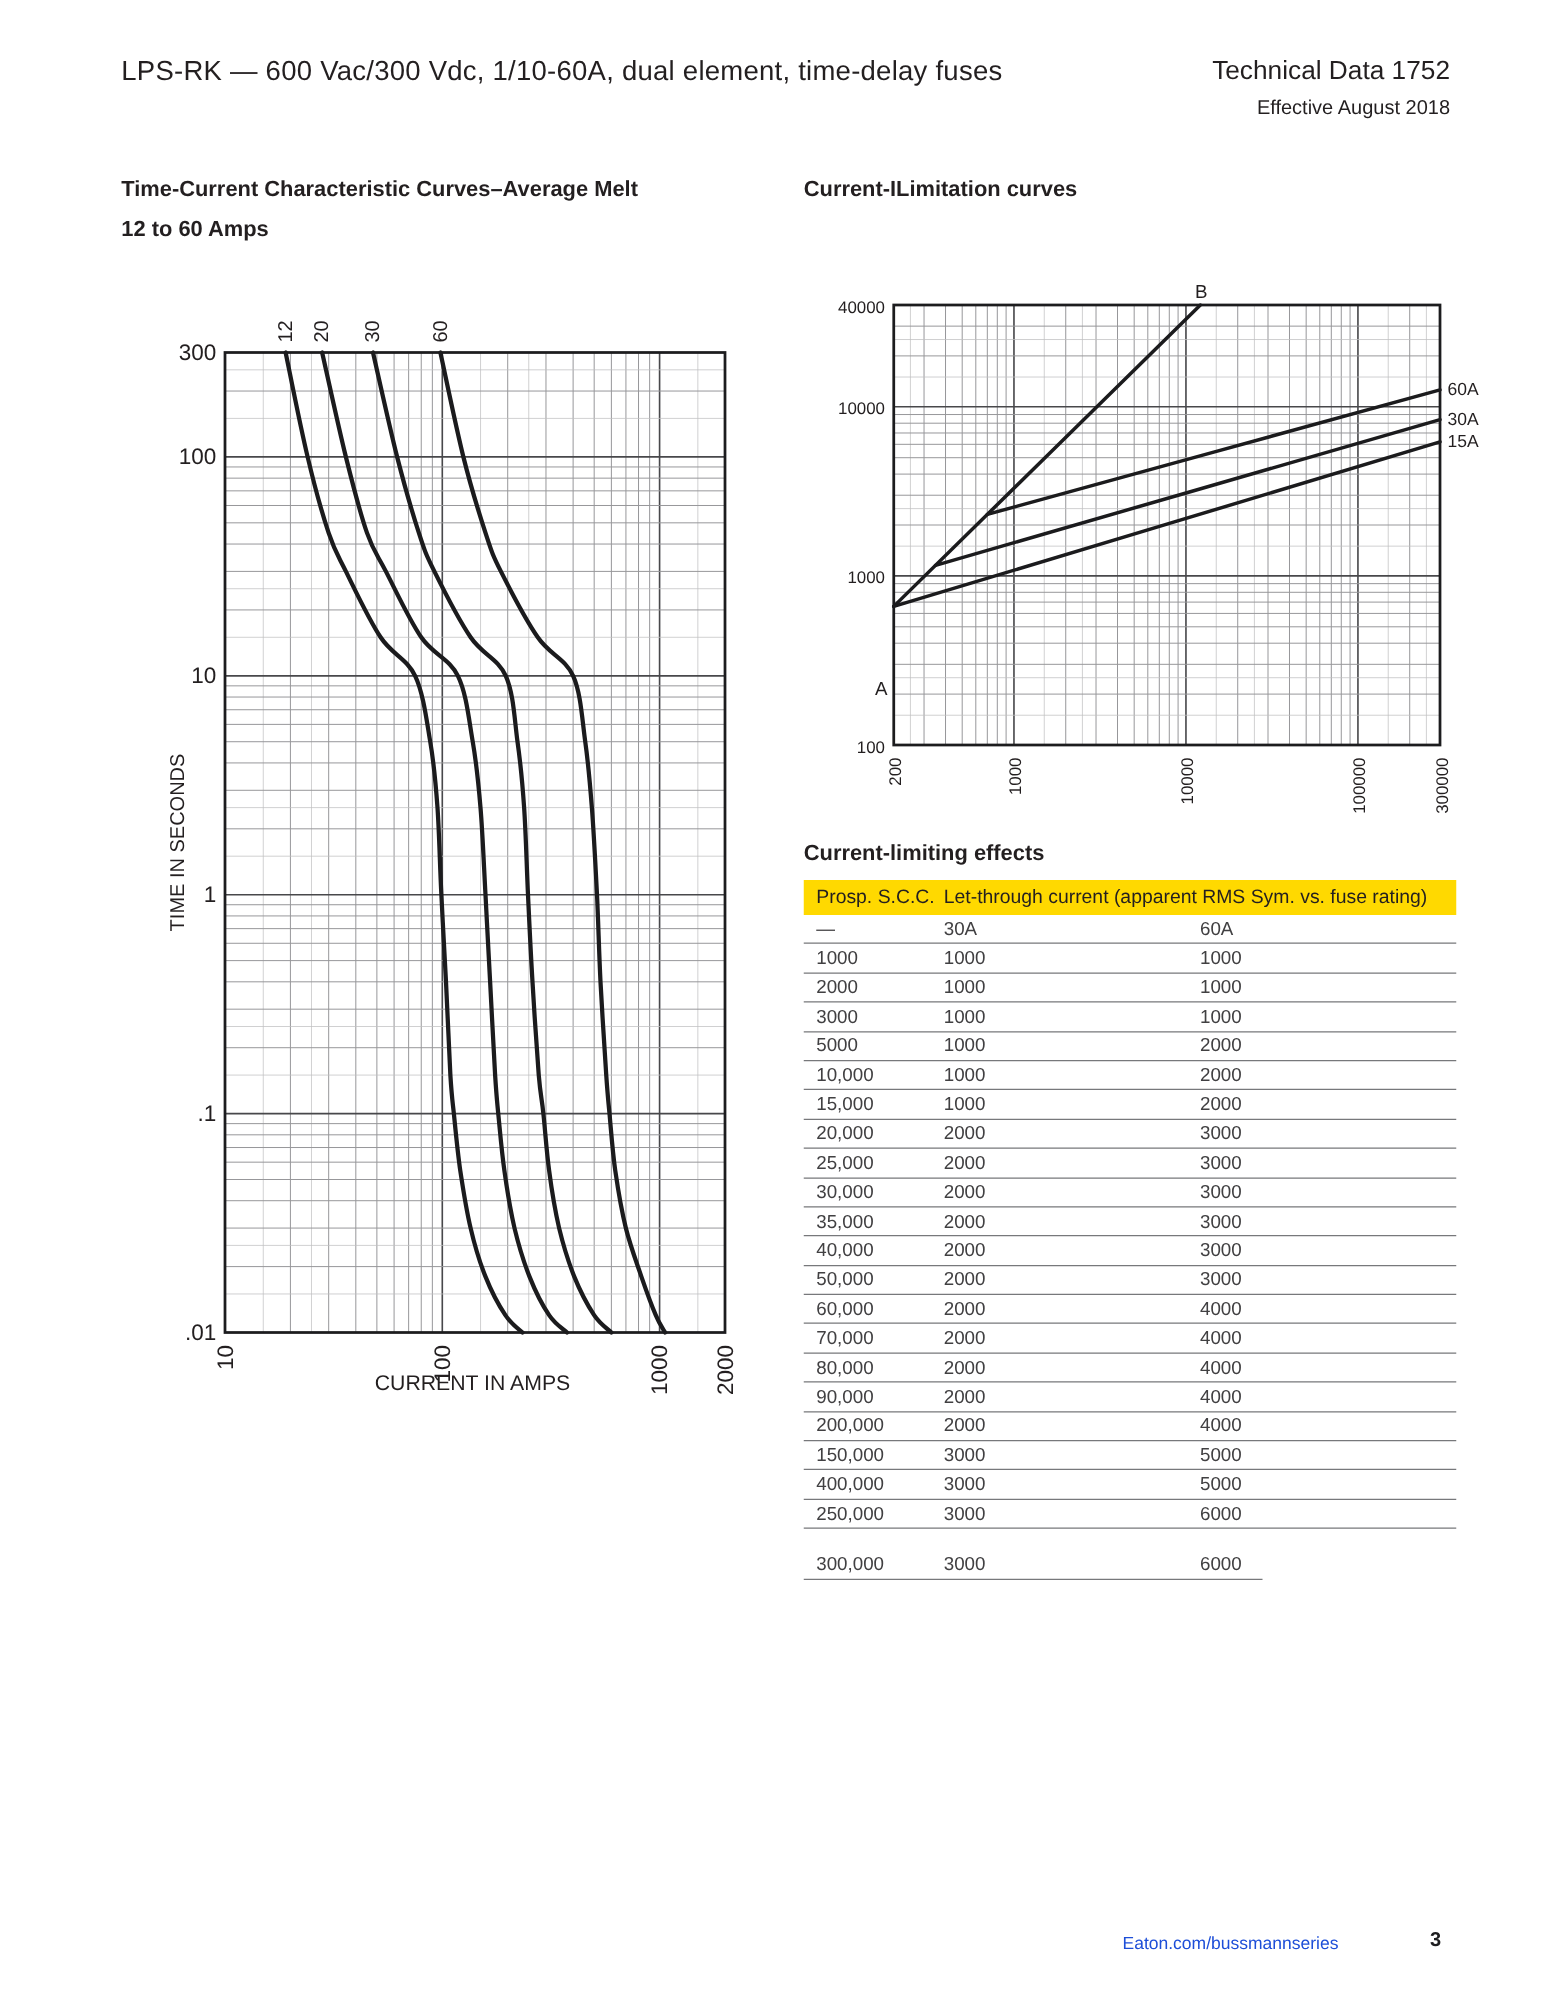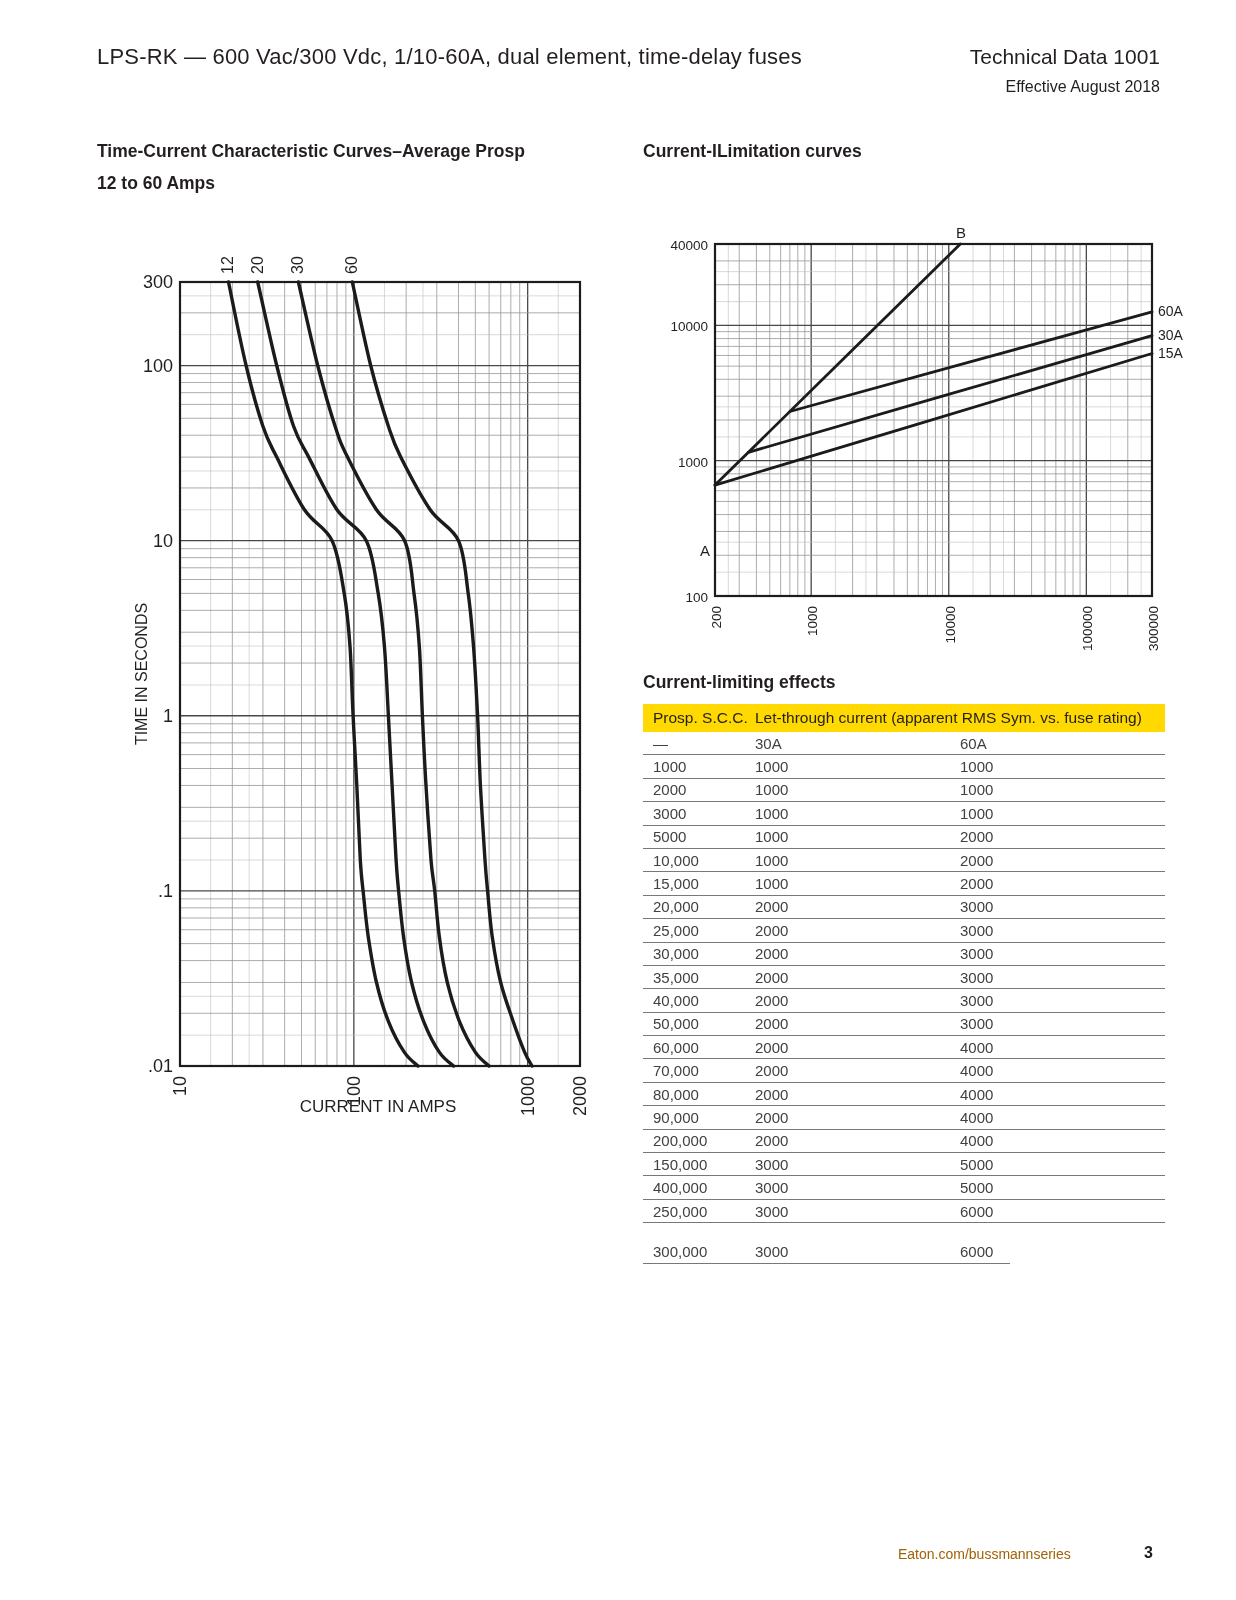--- a/index.html
+++ b/index.html
@@ -31,33 +31,33 @@
   #clt-head .c1{width:112px;padding-left:10px;box-sizing:border-box;}
   #clt-head .c2{flex:1;}
   .trow{display:flex;height:22.4px;align-items:center;border-bottom:1px solid #77787b;
     font-size:15px;color:#414042;}
   .trow .c1{width:112px;padding-left:10px;box-sizing:border-box;}
   .trow .c2{width:205px;}
   .trow .c3{flex:1;}
   .trow.last{border-bottom:none;margin-top:17px;}
   #clt-endline{width:367px;border-top:1px solid #77787b;height:0;}
   
-  #ftr-url{left:898px;top:1546px;font-size:14px;color:#a16207;}
+  #ftr-url{left:898px;top:1546px;font-size:14px;color:#1d4ed8;}
   #ftr-page{left:1144px;top:1544px;font-size:16px;font-weight:700;color:#1d1d1f;}
 </style>
 </head>
 <body>
 
 <div id="page">
 
   <div class="abs" id="hdr-title">LPS-RK — 600 Vac/300 Vdc, 1/10-60A, dual element, time-delay fuses</div>
-  <div class="abs" id="hdr-ref">Technical Data 1001</div>
+  <div class="abs" id="hdr-ref">Technical Data 1752</div>
   <div class="abs" id="hdr-eff">Effective August 2018</div>
 
-  <div class="abs sec-title" id="tcc-title">Time-Current Characteristic Curves–Average Prosp</div>
+  <div class="abs sec-title" id="tcc-title">Time-Current Characteristic Curves–Average Melt</div>
   <div class="abs sec-title" id="tcc-sub">12 to 60 Amps</div>
   <svg id="tcc-svg" width="530" height="905">
       <g>
         <line x1="115.61085850901631" x2="115.61085850901631" y1="57" y2="841" stroke="#c0c0c2" stroke-width="0.6"></line>
         <line x1="137.3296082591251" x2="137.3296082591251" y1="57" y2="841" stroke="#97979a" stroke-width="0.8"></line>
         <line x1="154.17597935218726" x2="154.17597935218726" y1="57" y2="841" stroke="#c0c0c2" stroke-width="0.6"></line>
         <line x1="167.9404667681414" x2="167.9404667681414" y1="57" y2="841" stroke="#97979a" stroke-width="0.8"></line>
         <line x1="189.65921651825022" x2="189.65921651825022" y1="57" y2="841" stroke="#97979a" stroke-width="0.8"></line>
         <line x1="206.5055876113123" x2="206.5055876113123" y1="57" y2="841" stroke="#97979a" stroke-width="0.8"></line>
         <line x1="220.2700750272665" x2="220.2700750272665" y1="57" y2="841" stroke="#97979a" stroke-width="0.8"></line>

